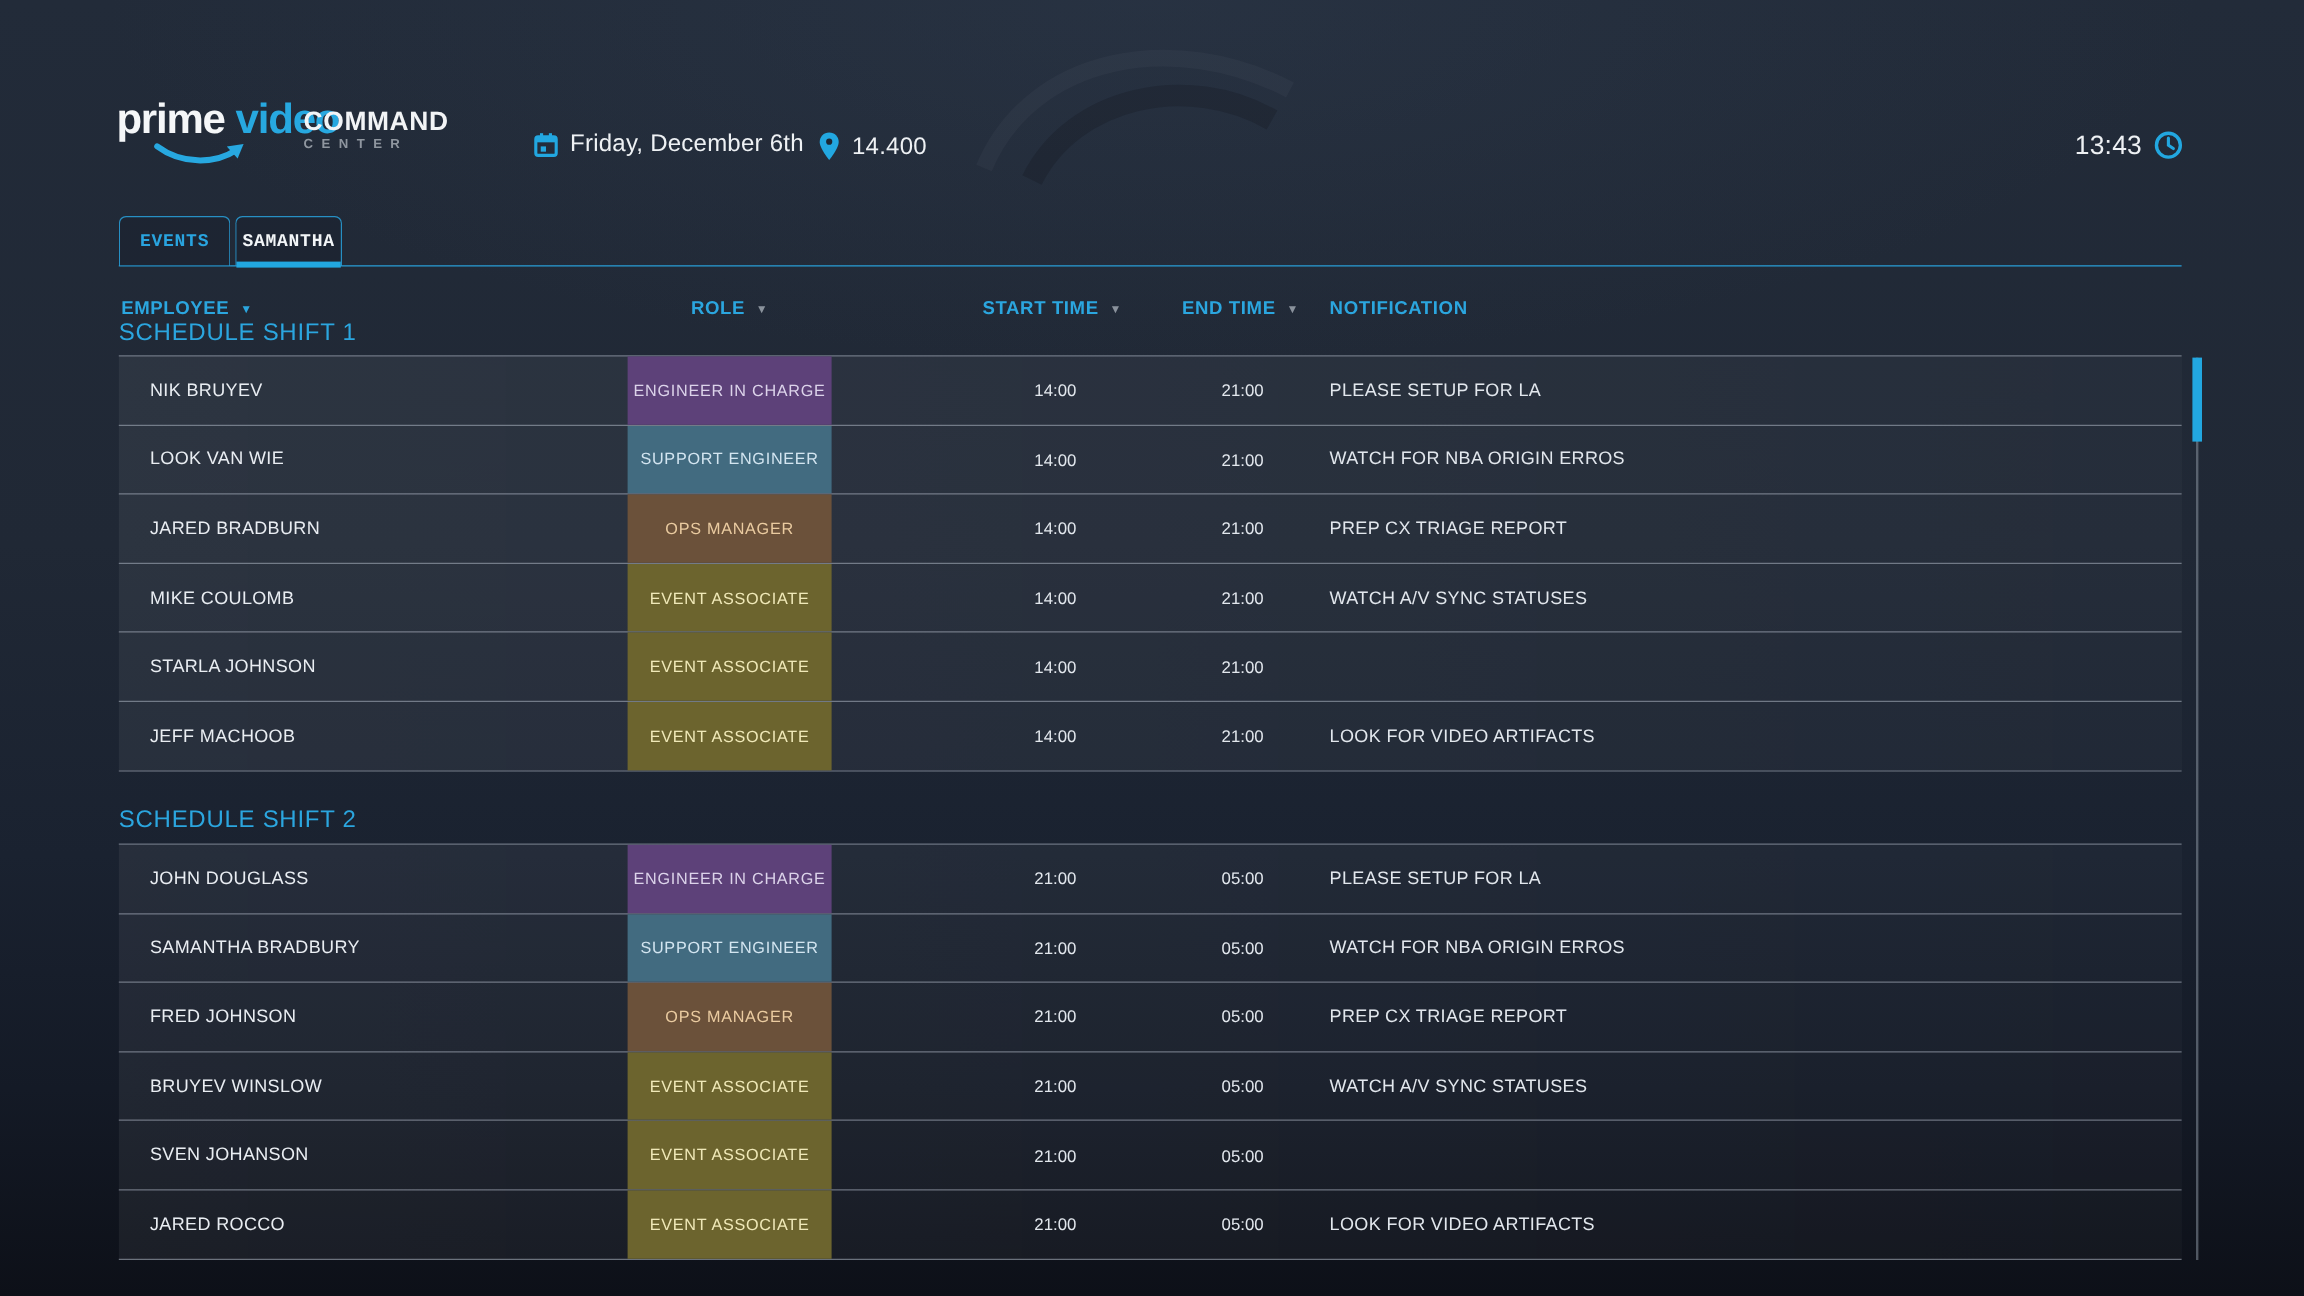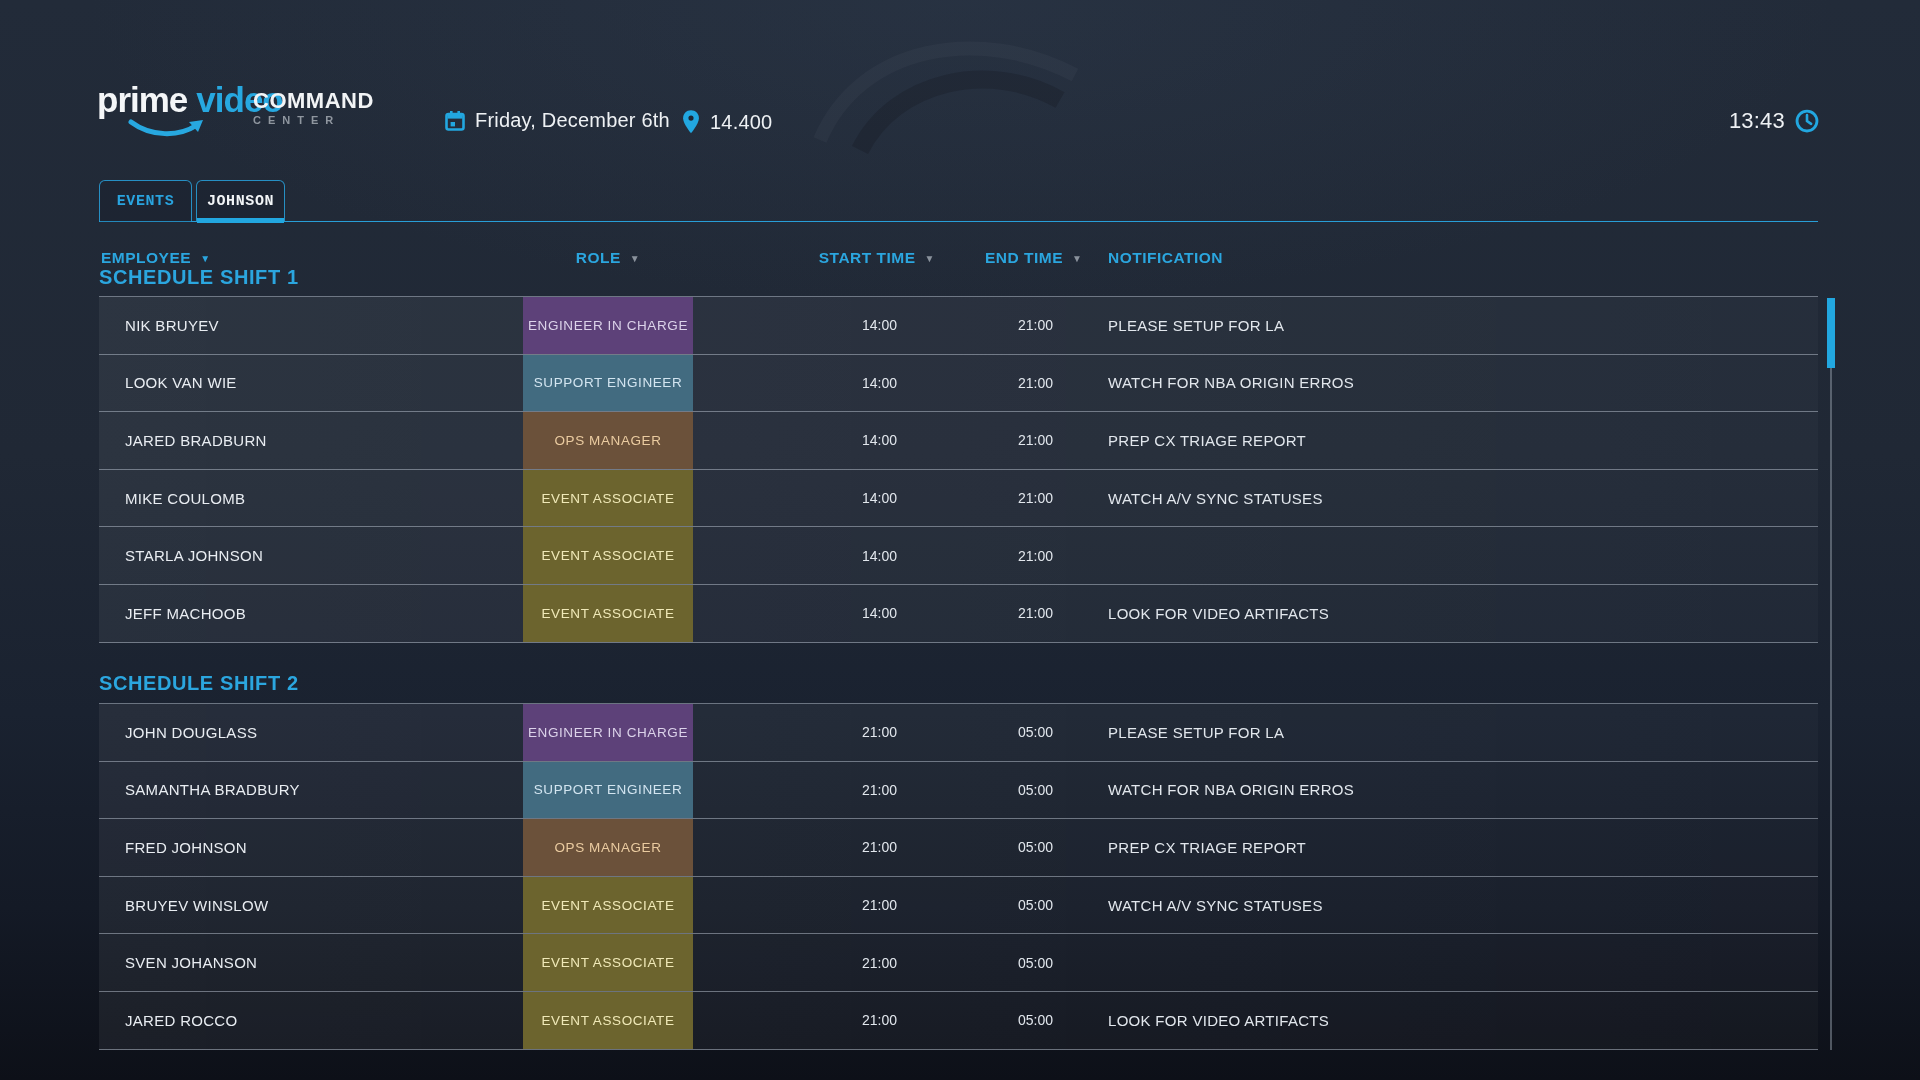--- a/index.html
+++ b/index.html
@@ -49,21 +49,21 @@
   .colheaders{position:absolute;left:99px;top:246px;width:1719px;height:24px;align-items:center;}
   .colheaders .h{font-size:15.5px;font-weight:700;color:#2BA6DF;letter-spacing:.5px;white-space:nowrap;}
   .h-employee{padding-left:2px;text-align:left;}
   .h-role{text-align:center;}
   .h-start{text-align:right;padding-right:50px;}
   .h-end{text-align:center;padding-right:19px;}
   .h-notif{padding-left:23px;text-align:left;}
   .arrow{font-size:10px;margin-left:9px;color:#8A929C;position:relative;top:-1px;}
   .h.sorted .arrow{color:#2BA6DF;}
 
-  .shift-title{position:absolute;left:99px;font-size:20px;font-weight:700;
+  .shift-title{position:absolute;left:99px;font-size:20px;font-weight:400;
     color:#2BA6DF;letter-spacing:.6px;white-space:nowrap;}
   .shift-title.s1{top:266px;}
   .shift-title.s2{top:672px;}
 
   .table{position:absolute;left:99px;width:1719px;border-top:1px solid var(--sep);}
   .table.t1{top:296px;}
   .table.t2{top:703px;}
   .row{height:57.6px;border-bottom:1px solid var(--sep);
     background:linear-gradient(90deg,rgba(255,255,255,0.055),rgba(255,255,255,0.022));}
   .cell{align-self:center;}
@@ -126,21 +126,21 @@
       <circle cx="12" cy="12" r="9.2" fill="none" stroke="#22A7E0" stroke-width="2.6"></circle>
       <path d="M12 6.6 L12 12 L15.8 14.6" fill="none" stroke="#22A7E0" stroke-width="2.4" stroke-linecap="round"></path>
     </svg>
   </div>
 
   <div class="tabs-row">
     <div class="tab events">
       <span>EVENTS</span>
     </div>
     <div class="tab schedule">
-      <span>JOHNSON</span>
+      <span>SAMANTHA</span>
       <span class="active-bar"></span>
     </div>
   </div>
 
   <div class="grid colheaders">
     <div class="h h-employee sorted">
       <span>EMPLOYEE</span><span class="arrow">▼</span>
     </div>
     <div class="h h-role">
       <span>ROLE</span><span class="arrow">▼</span>

